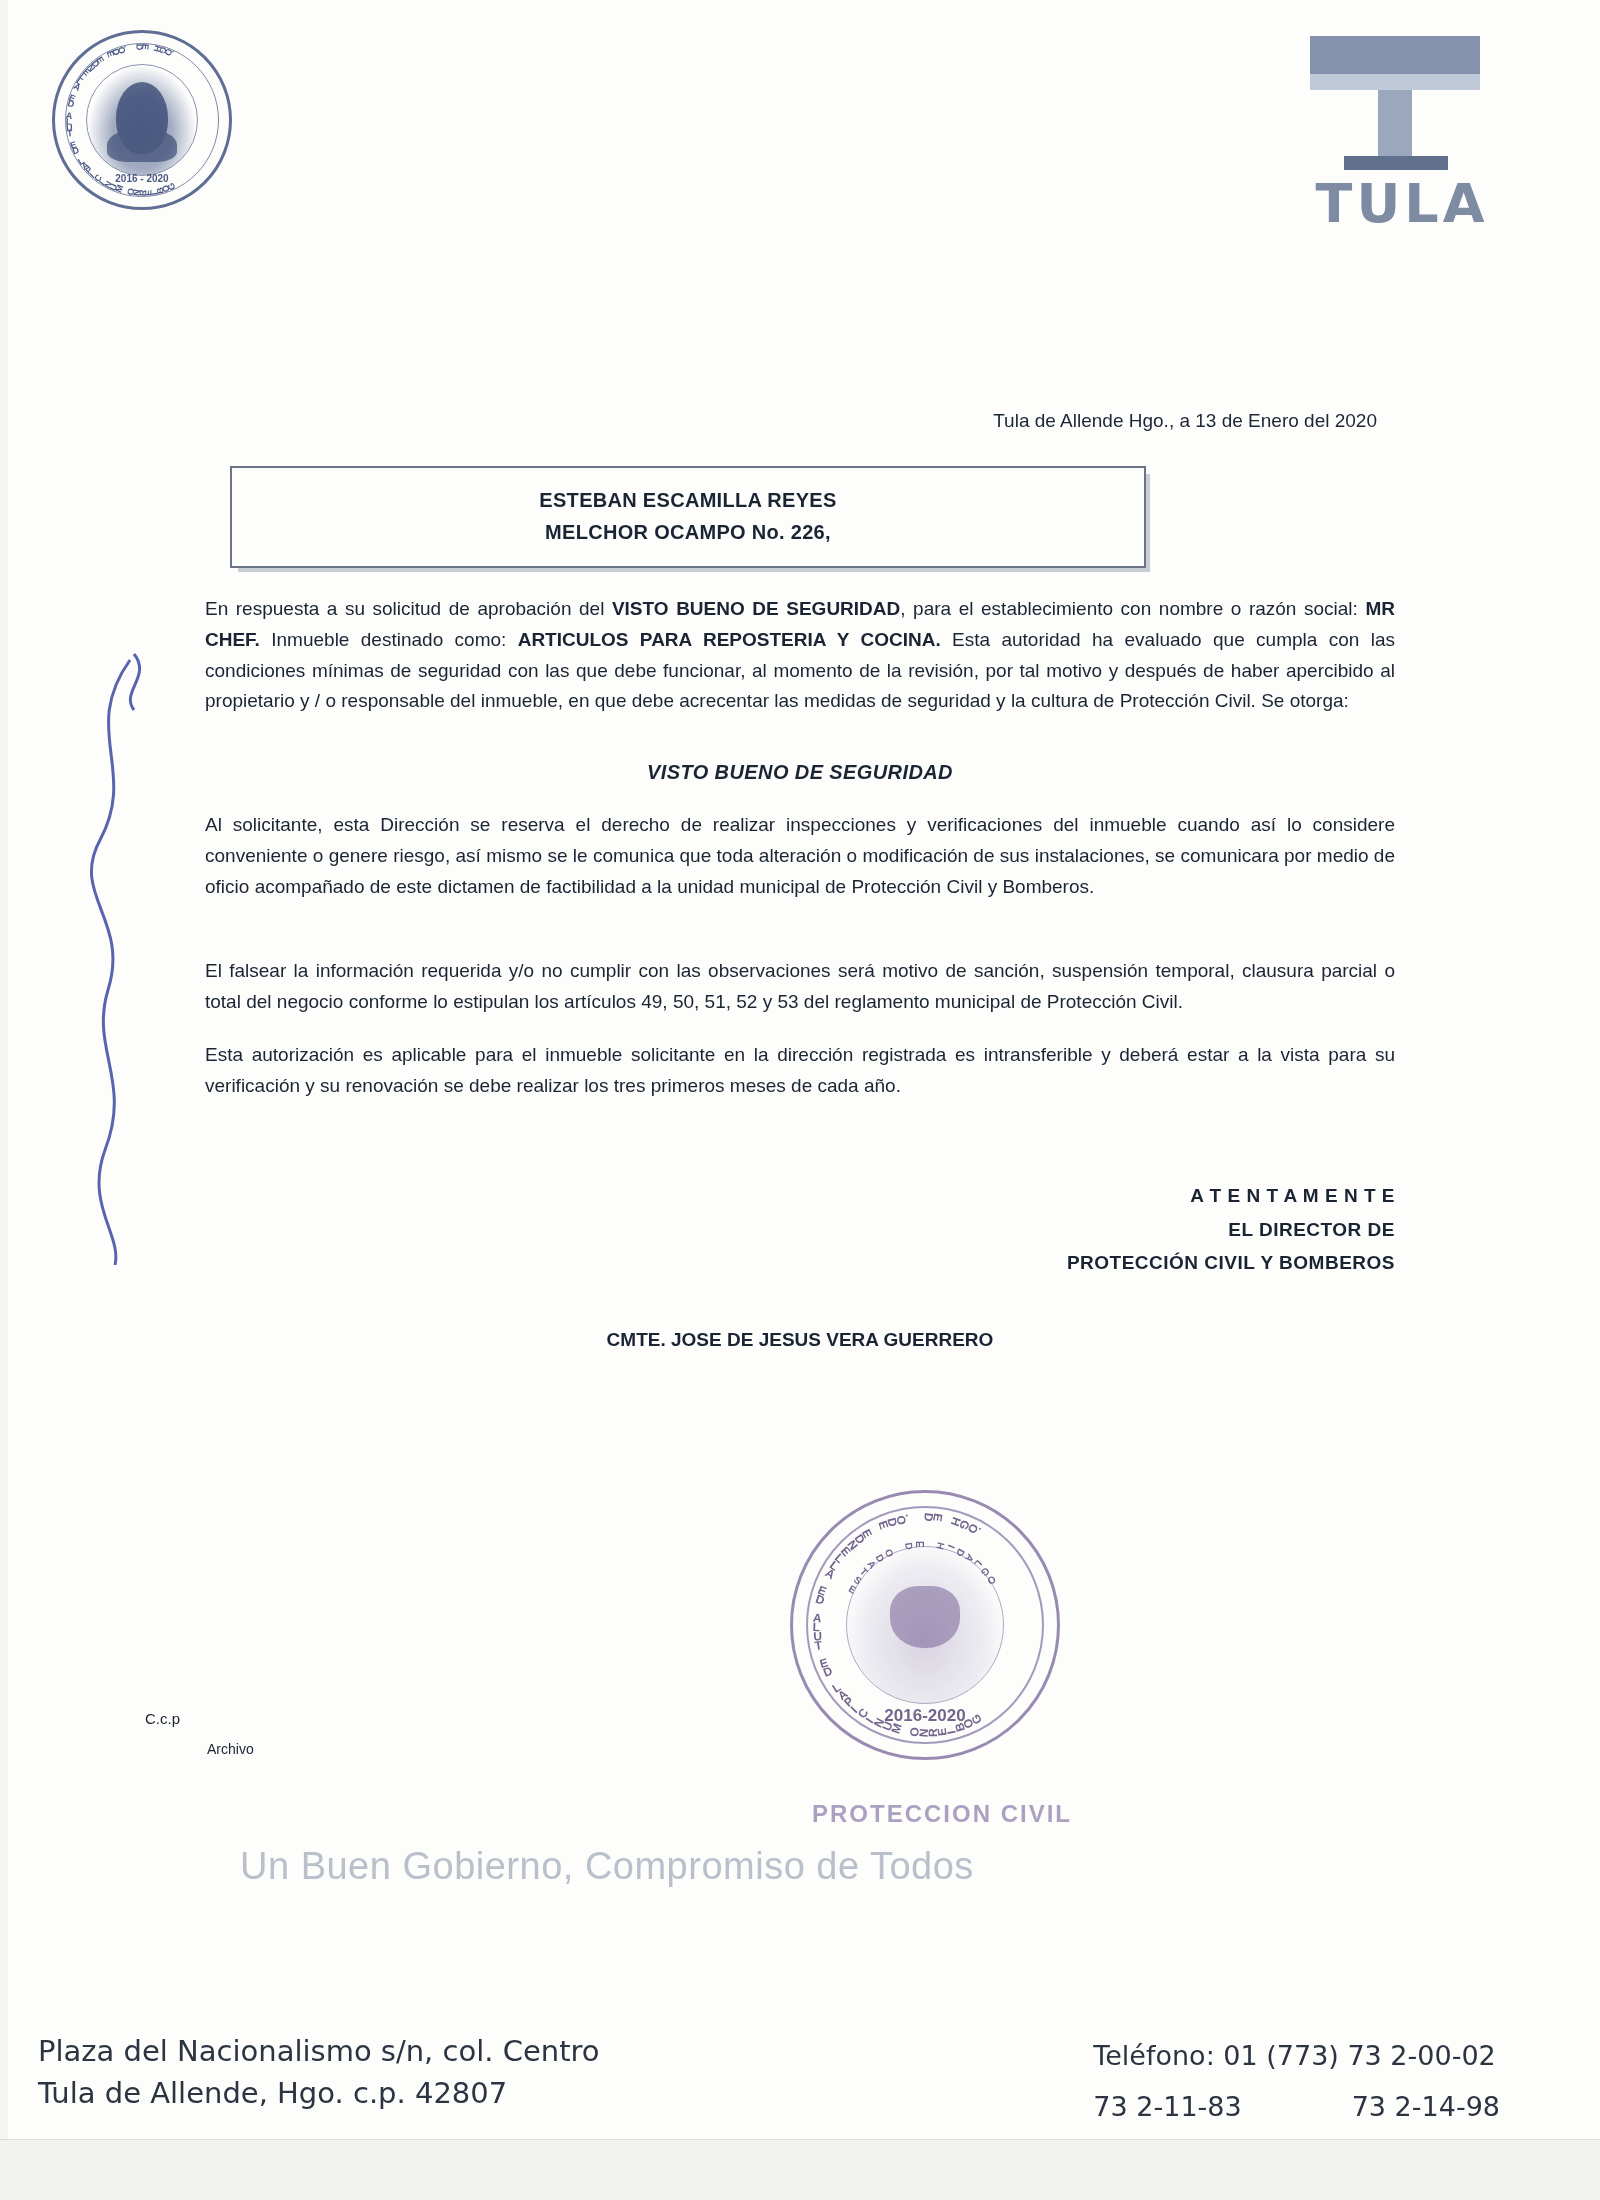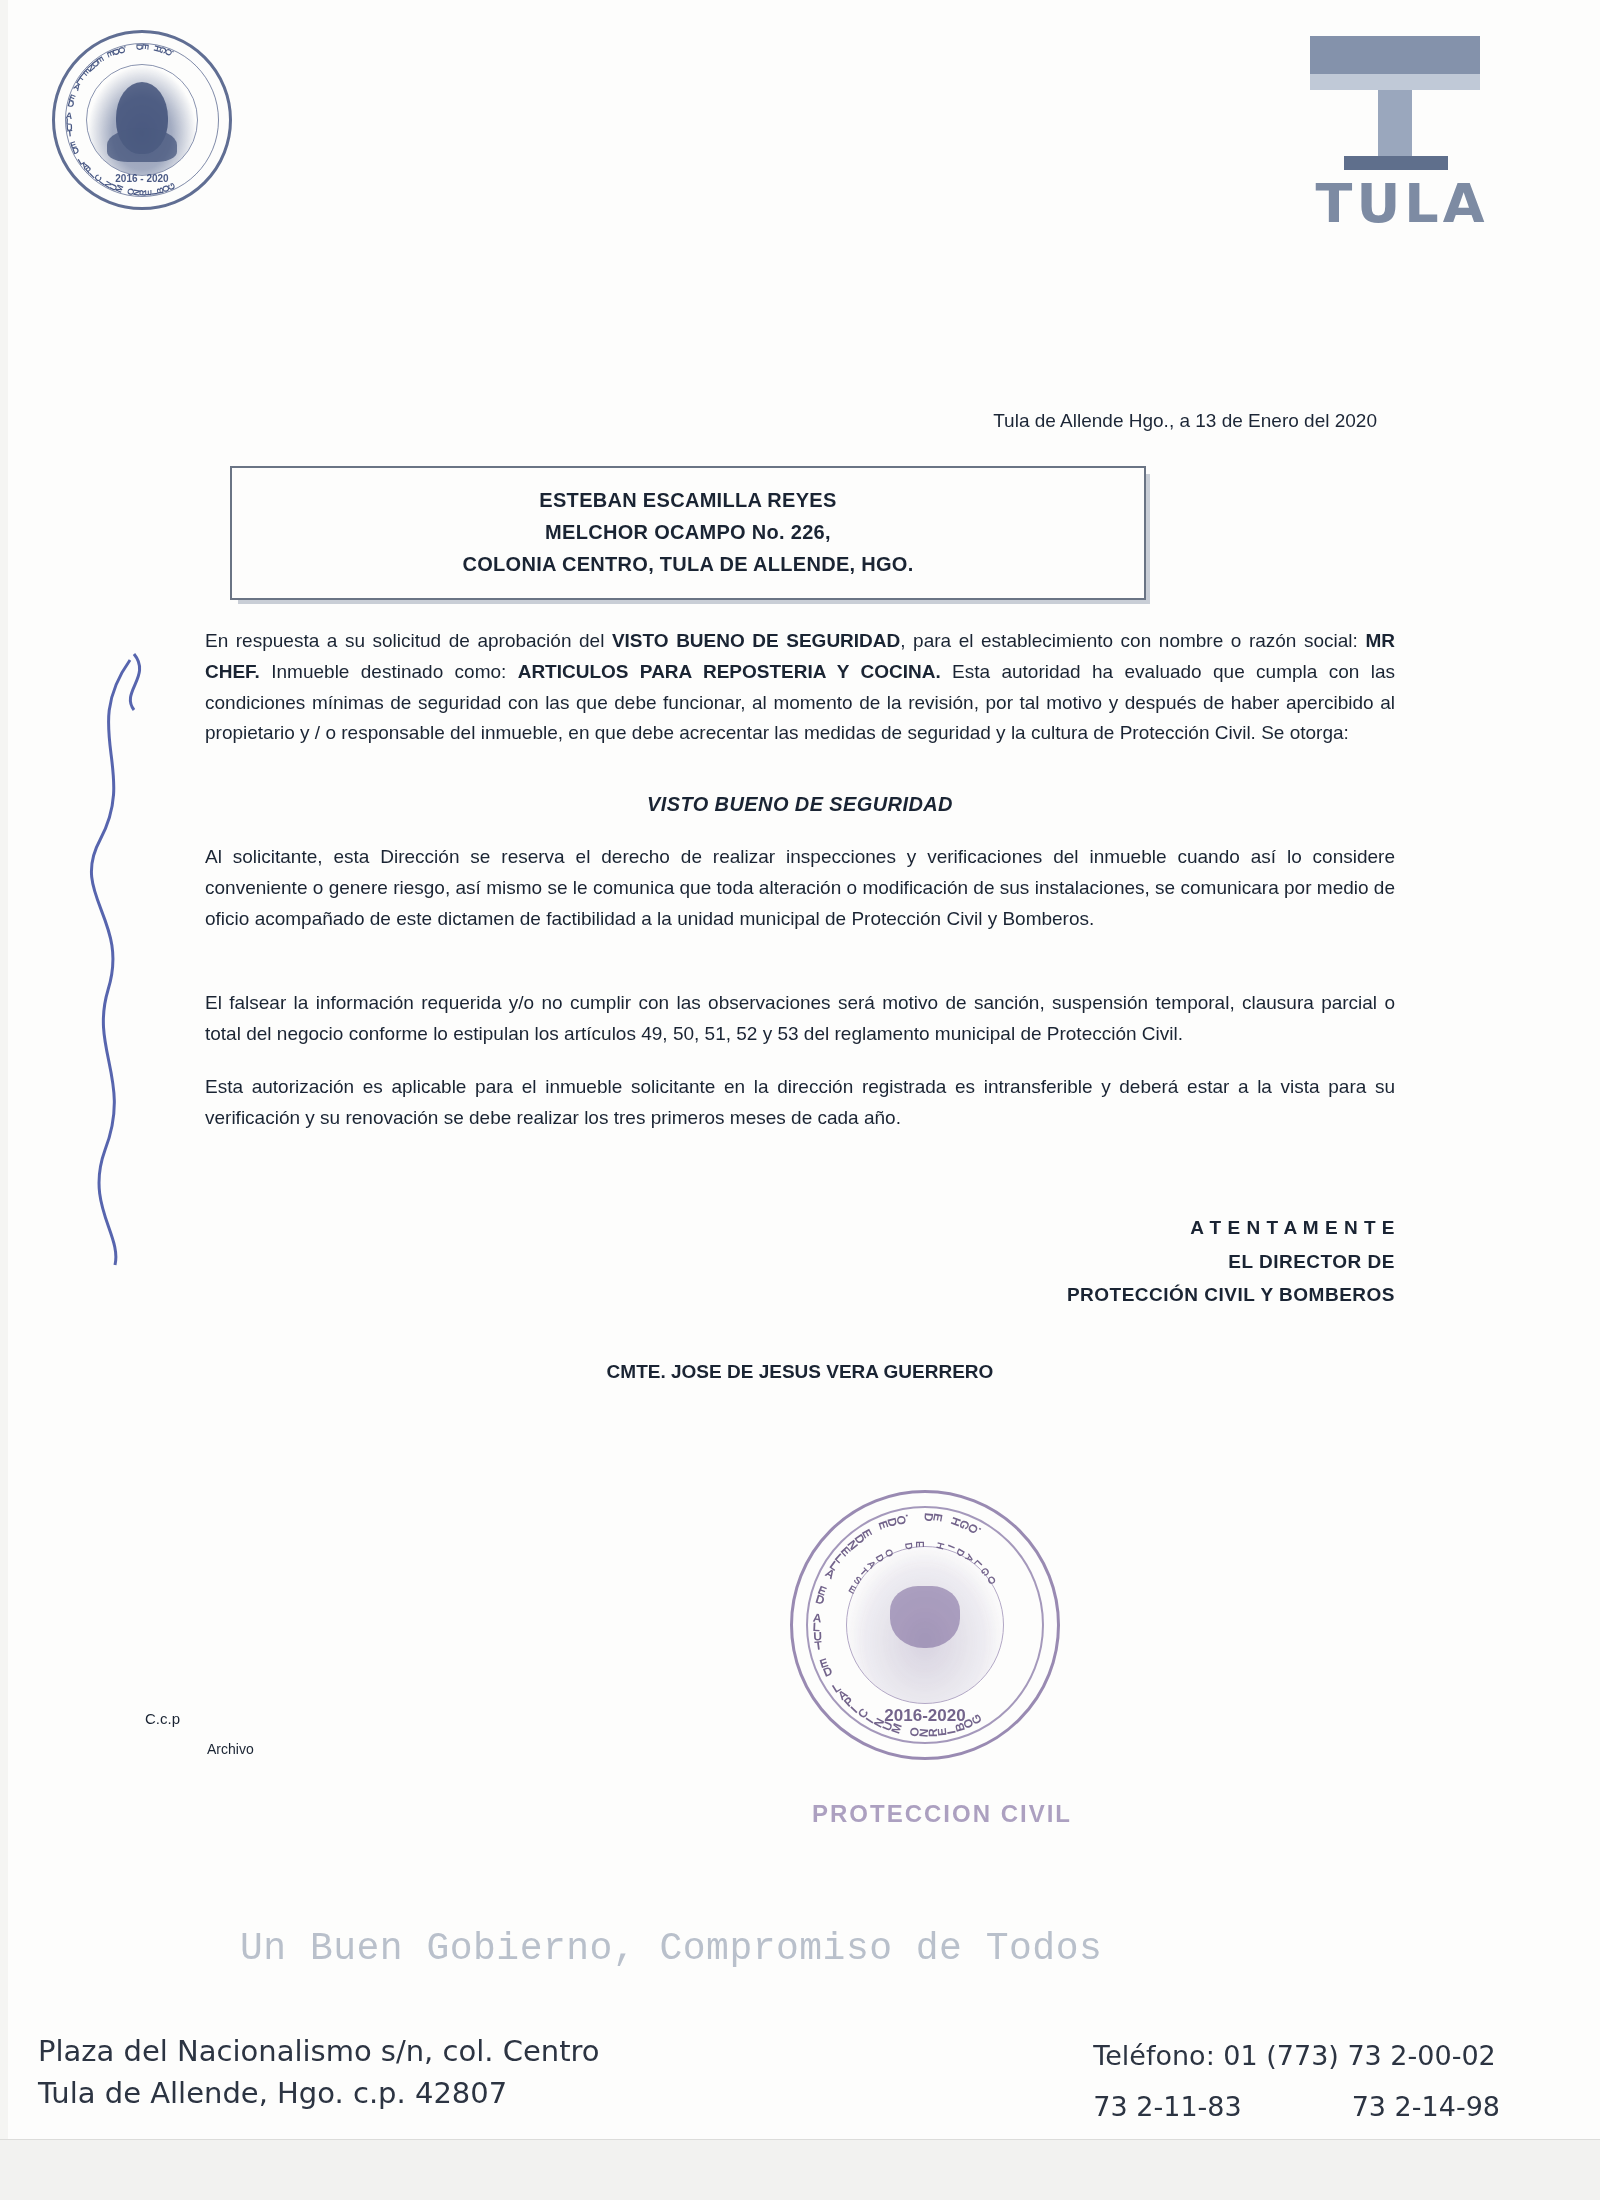--- a/index.html
+++ b/index.html
@@ -254,24 +254,24 @@
   }
   .ccp .archivo {
     margin-left: 62px;
     margin-top: 14px;
     font-size: 14px;
   }
 
   .motto {
     position: absolute;
     left: 240px;
-    top: 1927px;
+    top: 1845px;
     font-size: 38px;
     color: #b9c0cb;
-    font-family: Liberation Mono, monospace;
+    font-family: Liberation Sans, sans-serif;
     letter-spacing: .5px;
   }
 
   
   .footer-left {
     position: absolute;
     left: 38px;
     top: 2030px;
     font-size: 29px;
     color: #2c3442;
@@ -474,21 +474,20 @@
     <path d="M74,14 C92,36 60,52 74,70" fill="none" stroke="#2d3f9a" stroke-width="3" opacity=".8"></path>
   </svg>
 
   <div class="doc">
 
     <div class="date-line">Tula de Allende Hgo.,  a 13 de Enero del 2020</div>
 
     <div class="addr-box">
       <div class="line">ESTEBAN ESCAMILLA REYES</div>
       <div class="line">MELCHOR OCAMPO No. 226,</div>
-      <div class="line">COLONIA CENTRO, TULA DE ALLENDE, HGO.</div>
     </div>
 
     <p class="para"><span>En respuesta a su solicitud de aprobación del </span><span class="b">VISTO BUENO DE SEGURIDAD</span><span>, para el establecimiento con nombre o razón social: </span><span class="b">MR CHEF.</span><span> Inmueble destinado como: </span><span class="b">ARTICULOS PARA REPOSTERIA Y COCINA.</span><span> Esta autoridad ha evaluado que cumpla con las condiciones mínimas de seguridad con las  que debe funcionar, al momento de la revisión, por tal motivo y después de haber apercibido al propietario  y / o responsable del inmueble, en que debe acrecentar las medidas de seguridad y la cultura de Protección Civil. Se otorga:</span></p>
 
     <div class="center-title">VISTO BUENO DE SEGURIDAD</div>
 
     <p class="para">Al solicitante, esta Dirección se reserva el derecho de realizar inspecciones y verificaciones del inmueble cuando así lo considere conveniente o genere riesgo, así mismo se le comunica que toda alteración o modificación de sus instalaciones, se comunicara por medio de oficio acompañado de este dictamen de factibilidad a la unidad municipal de Protección Civil y Bomberos.</p>
 
     <p class="para" style="margin-top:54px">El  falsear la información requerida y/o no cumplir con las observaciones será motivo de sanción, suspensión temporal, clausura parcial o total del negocio conforme lo estipulan los artículos 49, 50, 51, 52 y 53 del reglamento municipal de Protección Civil.</p>
 

